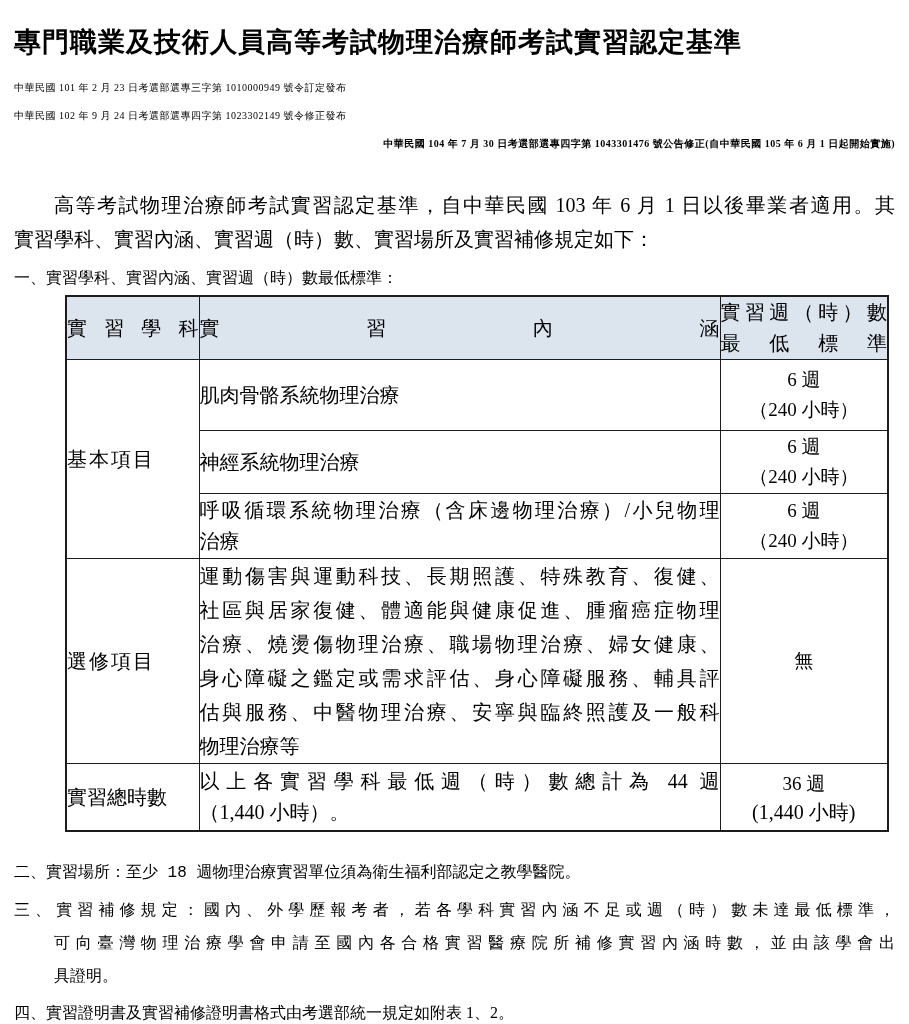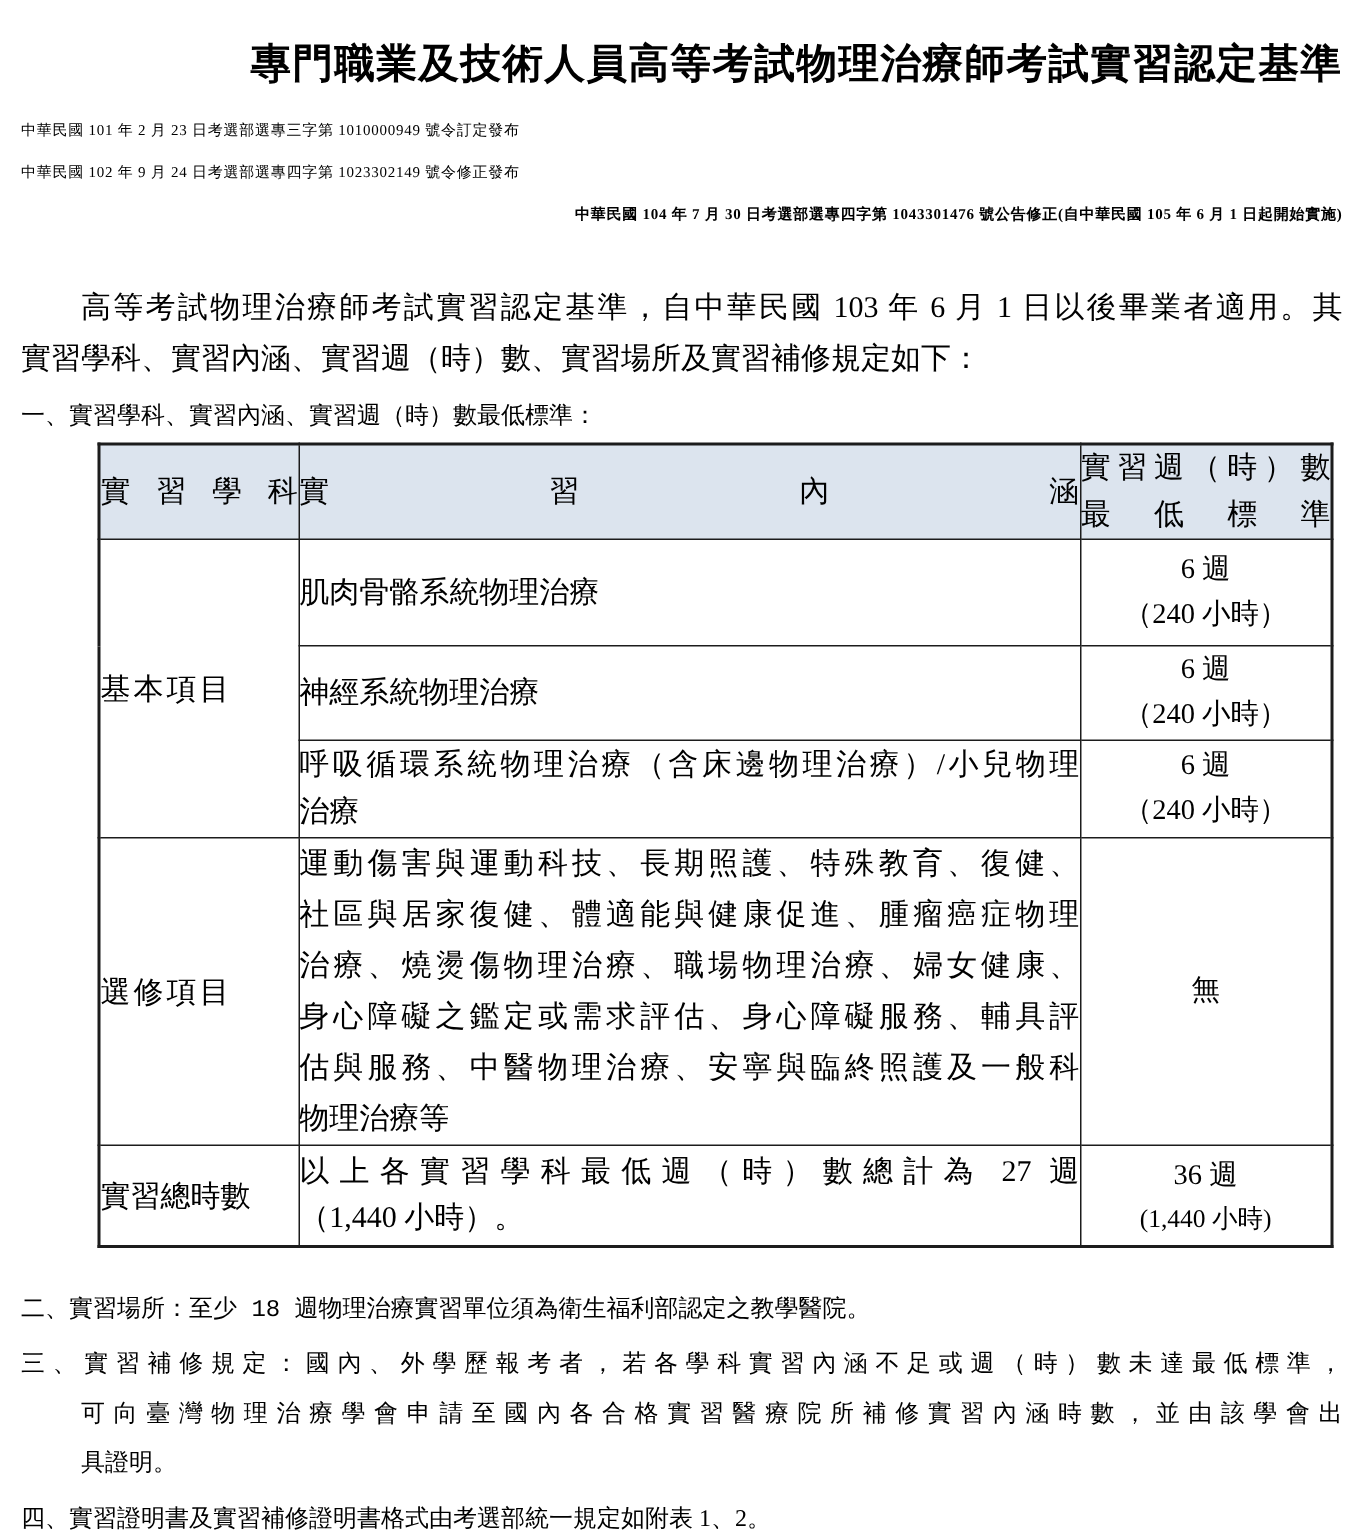--- a/index.html
+++ b/index.html
@@ -11,21 +11,21 @@
   html,body{margin:0;padding:0;}
   body{
     width:909px;height:1024px;overflow:hidden;
     background:var(--page-bg);color:var(--text);
     font-family:"Liberation Serif","DejaVu Serif",serif;
   }
   .page{padding:0 14px;box-sizing:border-box;width:909px;}
 
   .title{
     margin:26px 0 0 0;font-size:27px;line-height:32px;font-weight:bold;
-    text-align:right;letter-spacing:1px;
+    text-align:left;letter-spacing:1px;
   }
   .issuance{margin-top:16px;}
   .issuance p{margin:0;font-size:10px;line-height:28px;letter-spacing:.5px;}
   .issuance p.bold{font-weight:bold;text-align:right;}
 
   .intro{margin-top:30px;font-size:20px;line-height:34px;}
   .jl{text-align:justify;text-align-last:justify;}
   .indent2{text-indent:2em;}
 
   .item{font-size:16px;line-height:33px;}
@@ -44,21 +44,21 @@
   table.standards col.c3{width:168px;}
   table.standards th,table.standards td{
     border:1.5px solid var(--border);padding:0;vertical-align:middle;
     font-weight:normal;
   }
   thead th{background:var(--header-bg);font-size:20px;line-height:31px;padding:2px 12px;}
   td.cat{font-size:20px;padding:0 10px 0 12px;letter-spacing:2px;}
   td.cnt{font-size:20px;line-height:34px;padding:3px 15px;}
   td.cnt.tight{line-height:31px;}
   td.std{text-align:center;font-size:19px;line-height:30px;padding:2px 4px;}
-  td.std .hours-small{font-size:17px;line-height:27px;}
+  td.std .hours-small{font-size:20px;line-height:27px;}
   tr.r1 td{height:70px;}
   tr.r2 td{height:62px;}
   tr.r3 td{height:64px;}
   tr.r5 td{height:66px;}
   .plain-last{text-align:justify;}
 </style>
 </head>
 <body>
 
 <div class="page">
@@ -132,21 +132,21 @@
           <div class="jl">治療、燒燙傷物理治療、職場物理治療、婦女健康、</div>
           <div class="jl">身心障礙之鑑定或需求評估、身心障礙服務、輔具評</div>
           <div class="jl">估與服務、中醫物理治療、安寧與臨終照護及一般科</div>
           <div class="plain-last">物理治療等</div>
         </td>
         <td class="std">無</td>
       </tr>
       <tr class="r5">
         <td class="cat" style="letter-spacing:0;">實習總時數</td>
         <td class="cnt tight">
-          <div class="jl">以上各實習學科最低週（時）數總計為 27 週</div>
+          <div class="jl">以上各實習學科最低週（時）數總計為 44 週</div>
           <div>（1,440 小時）。</div>
         </td>
         <td class="std">
           <div>36 週</div>
           <div class="hours-small">(1,440 小時)</div>
         </td>
       </tr>
     </tbody>
   </table>
 

